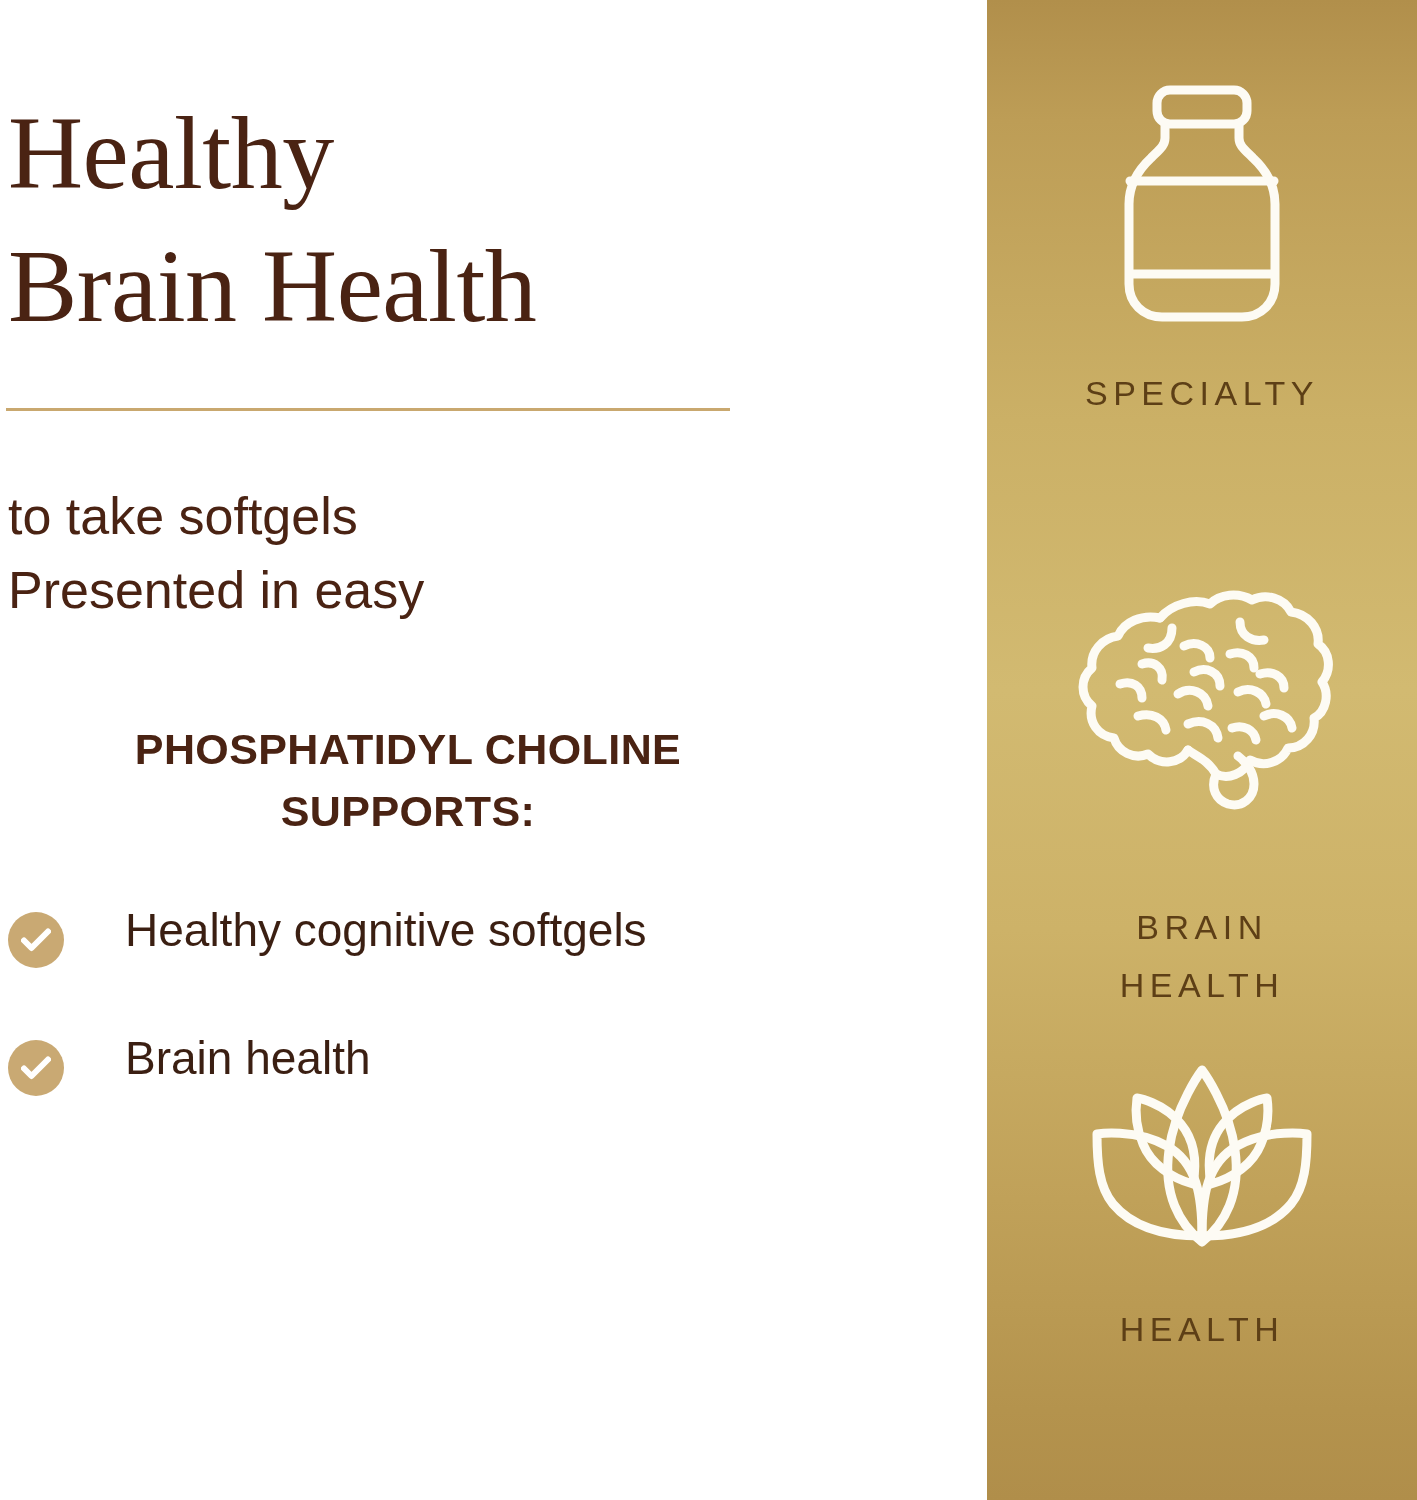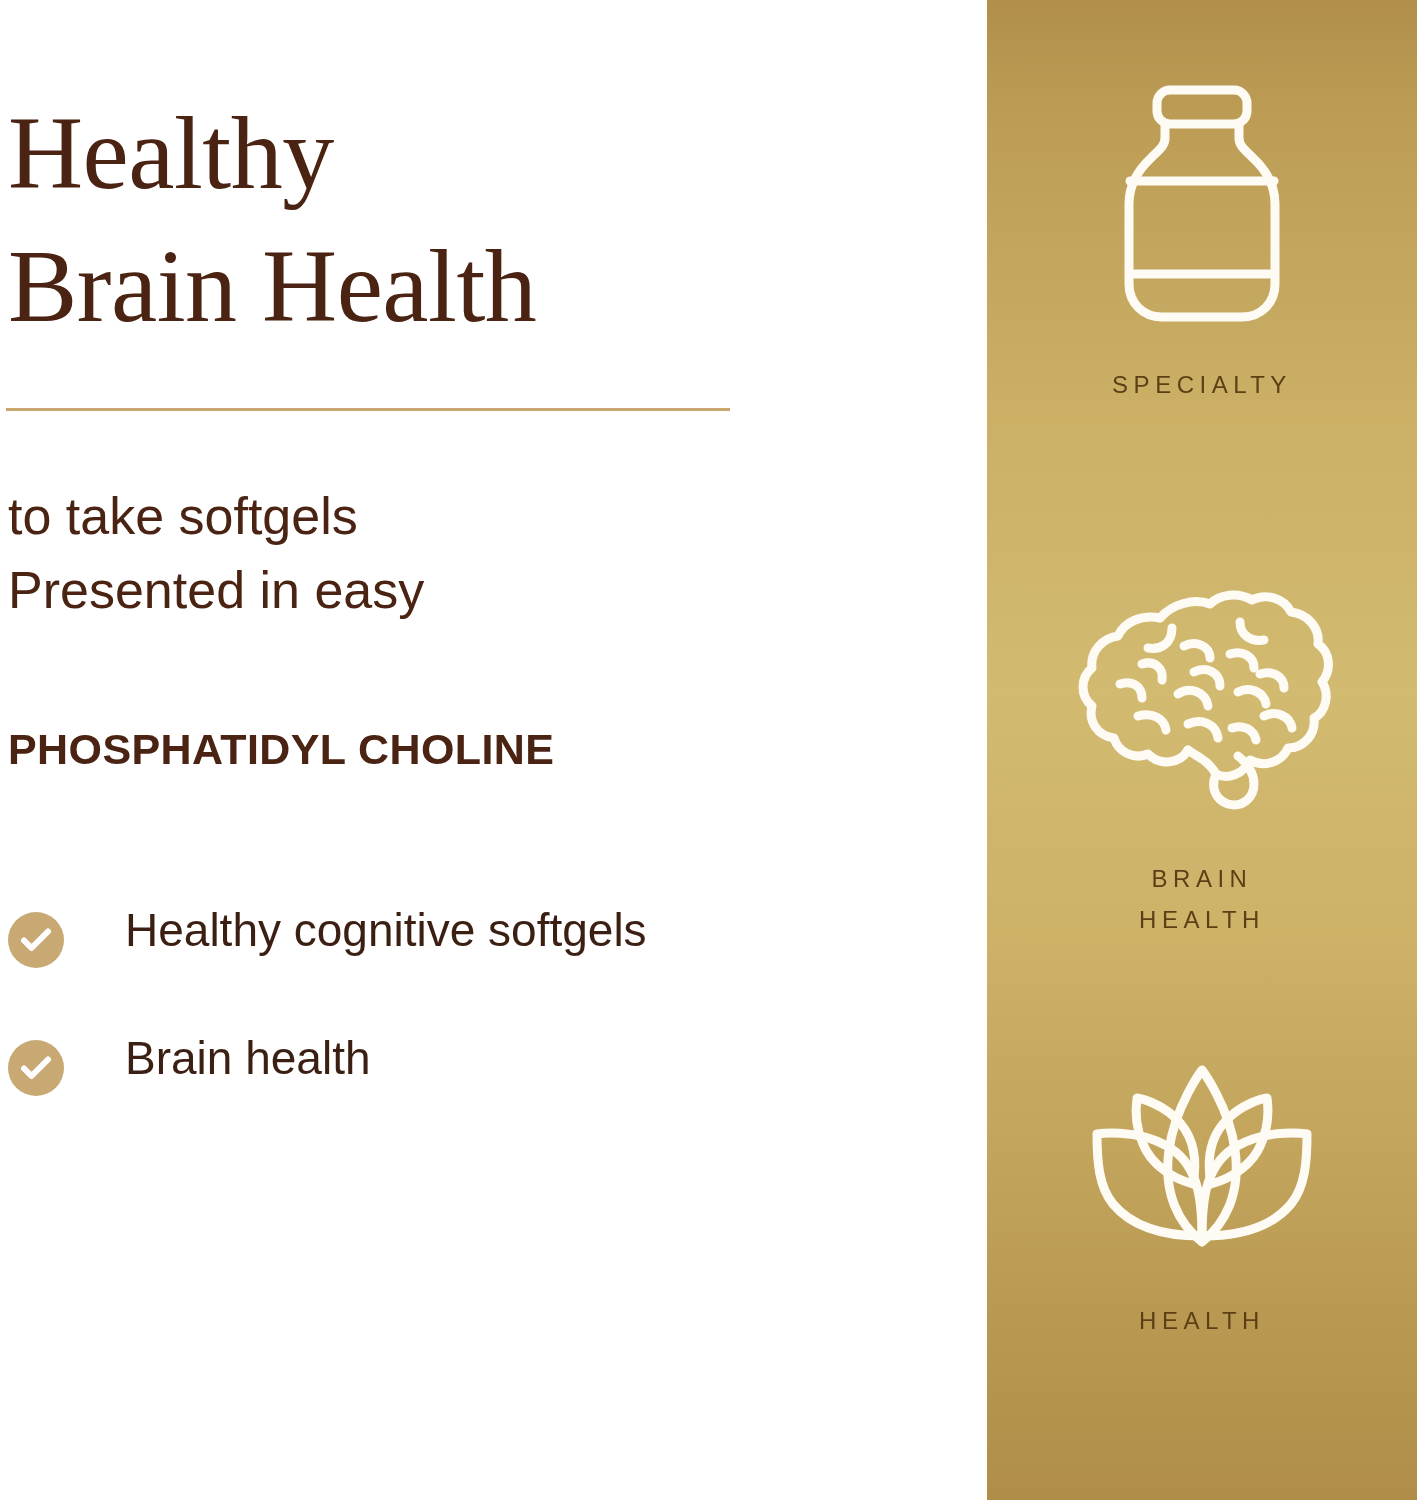--- a/index.html
+++ b/index.html
@@ -74,21 +74,21 @@
     width: 800px;
     font-family: "Liberation Sans", sans-serif;
     font-weight: 700;
     font-size: 43px;
     line-height: 1.45;
     letter-spacing: 0.4px;
     color: #4a2313;
     margin: 0;
     text-transform: uppercase;
   }
-  .supports-title .st-line { display: block; }
+  .supports-title .st-line { display: block; text-align: center; }
 
   .benefits {
     position: absolute;
     left: 8px;
     top: 900px;
     width: 860px;
     list-style: none;
     margin: 0;
     padding: 0;
   }
@@ -146,31 +146,31 @@
   }
   .side-item {
     width: 100%;
     display: flex;
     flex-direction: column;
     align-items: center;
     position: absolute;
     left: 0;
   }
   .side-item-1 { top: 84px; }
-  .side-item-2 { top: 588px; }
+  .side-item-2 { top: 588px; gap: 40px; }
   .side-item-3 { top: 1062px; }
 
   .side-icon {
     display: block;
   }
   .side-label {
     margin-top: 36px;
     font-family: "Liberation Sans", sans-serif;
     font-weight: 400;
-    font-size: 24px;
+    font-size: 34px;
     line-height: 1.72;
     letter-spacing: 5.5px;
     color: #5d3f16;
     text-align: center;
     text-transform: uppercase;
   }
   .side-label .sl-line { display: block; }
   .side-item-2 .side-label,
   .side-item-3 .side-label { margin-top: 44px; }
 </style>
@@ -188,20 +188,21 @@
 
     <div class="divider"></div>
 
     <p class="subhead">
       <span class="sh-line">to take softgels</span>
       <span class="sh-line">Presented in easy</span>
     </p>
 
     <h2 class="supports-title">
       <span class="st-line">PHOSPHATIDYL CHOLINE</span>
+      <span class="st-line">SUPPORTS:</span>
     </h2>
 
     <ul class="benefits">
 
       <li class="benefit-row">
         <span class="check-badge">
           <svg width="30" height="24" viewBox="0 0 30 24" aria-hidden="true">
             <path d="M3 12.5 L10.5 20 L27 3.5" fill="none" stroke="#ffffff" stroke-width="6" stroke-linecap="round" stroke-linejoin="round"></path>
           </svg>
         </span>

